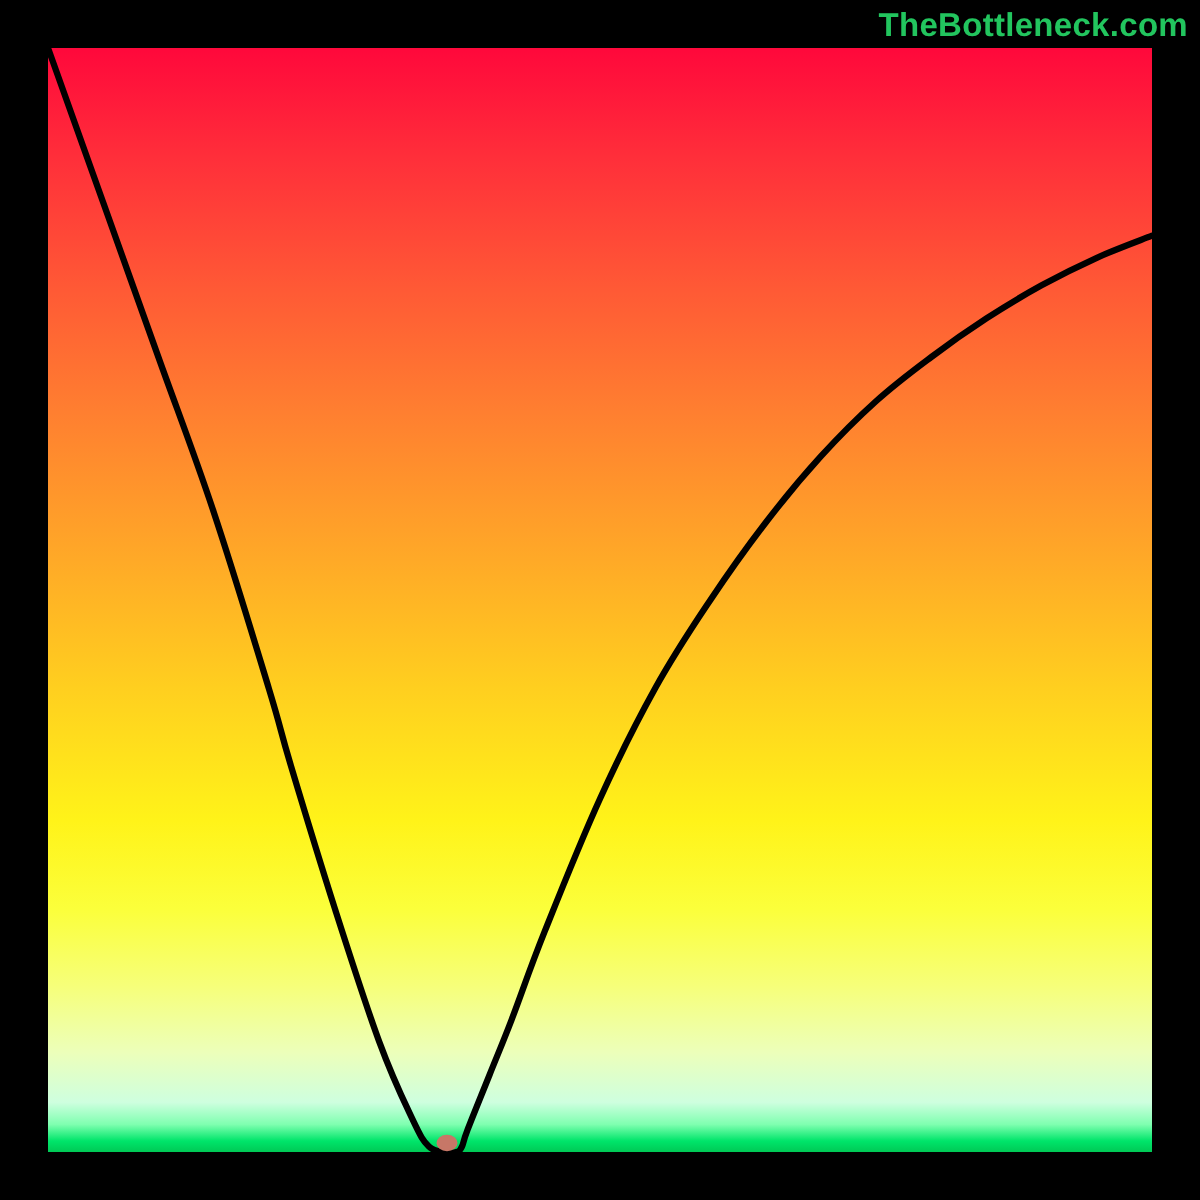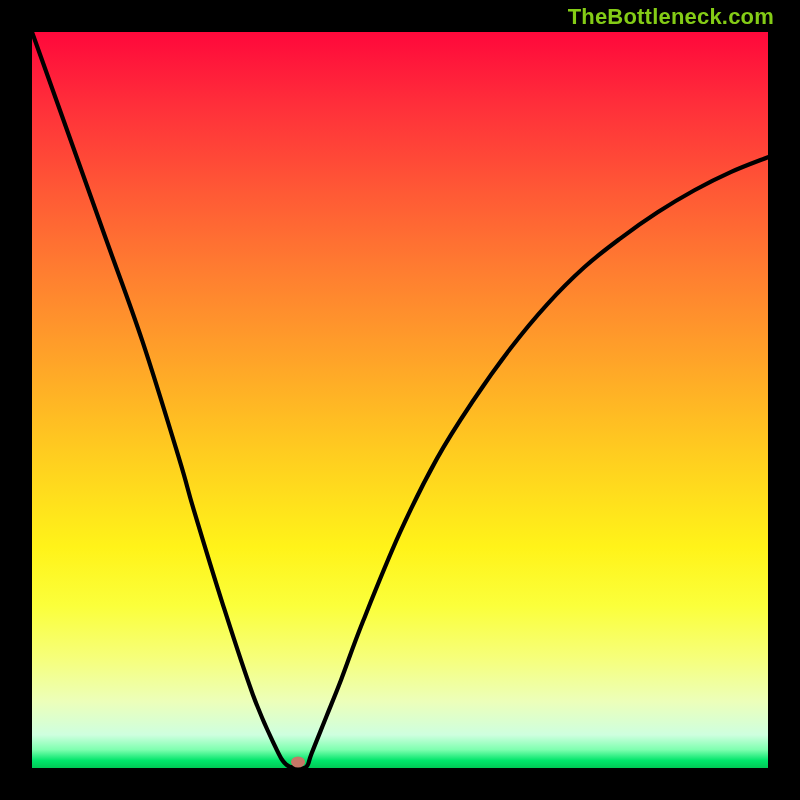--- a/index.html
+++ b/index.html
@@ -14,25 +14,25 @@
     position: absolute;
     left: 0;
     top: 0;
     width: 800px;
     height: 800px;
     background: #000;
   }
   .watermark {
     position: absolute;
     top: 4px;
-    right: 26px;
+    right: 8px;
     font-family: Arial, Helvetica, sans-serif;
     font-size: 22px;
     font-weight: 600;
-    color: #84cc16;
+    color: #22c55e;
     letter-spacing: 0.2px;
   }
   .plot-area {
     position: absolute;
     left: 32px;
     top: 32px;
     width: 736px;
     height: 736px;
     overflow: hidden;
     background: linear-gradient(to bottom,

